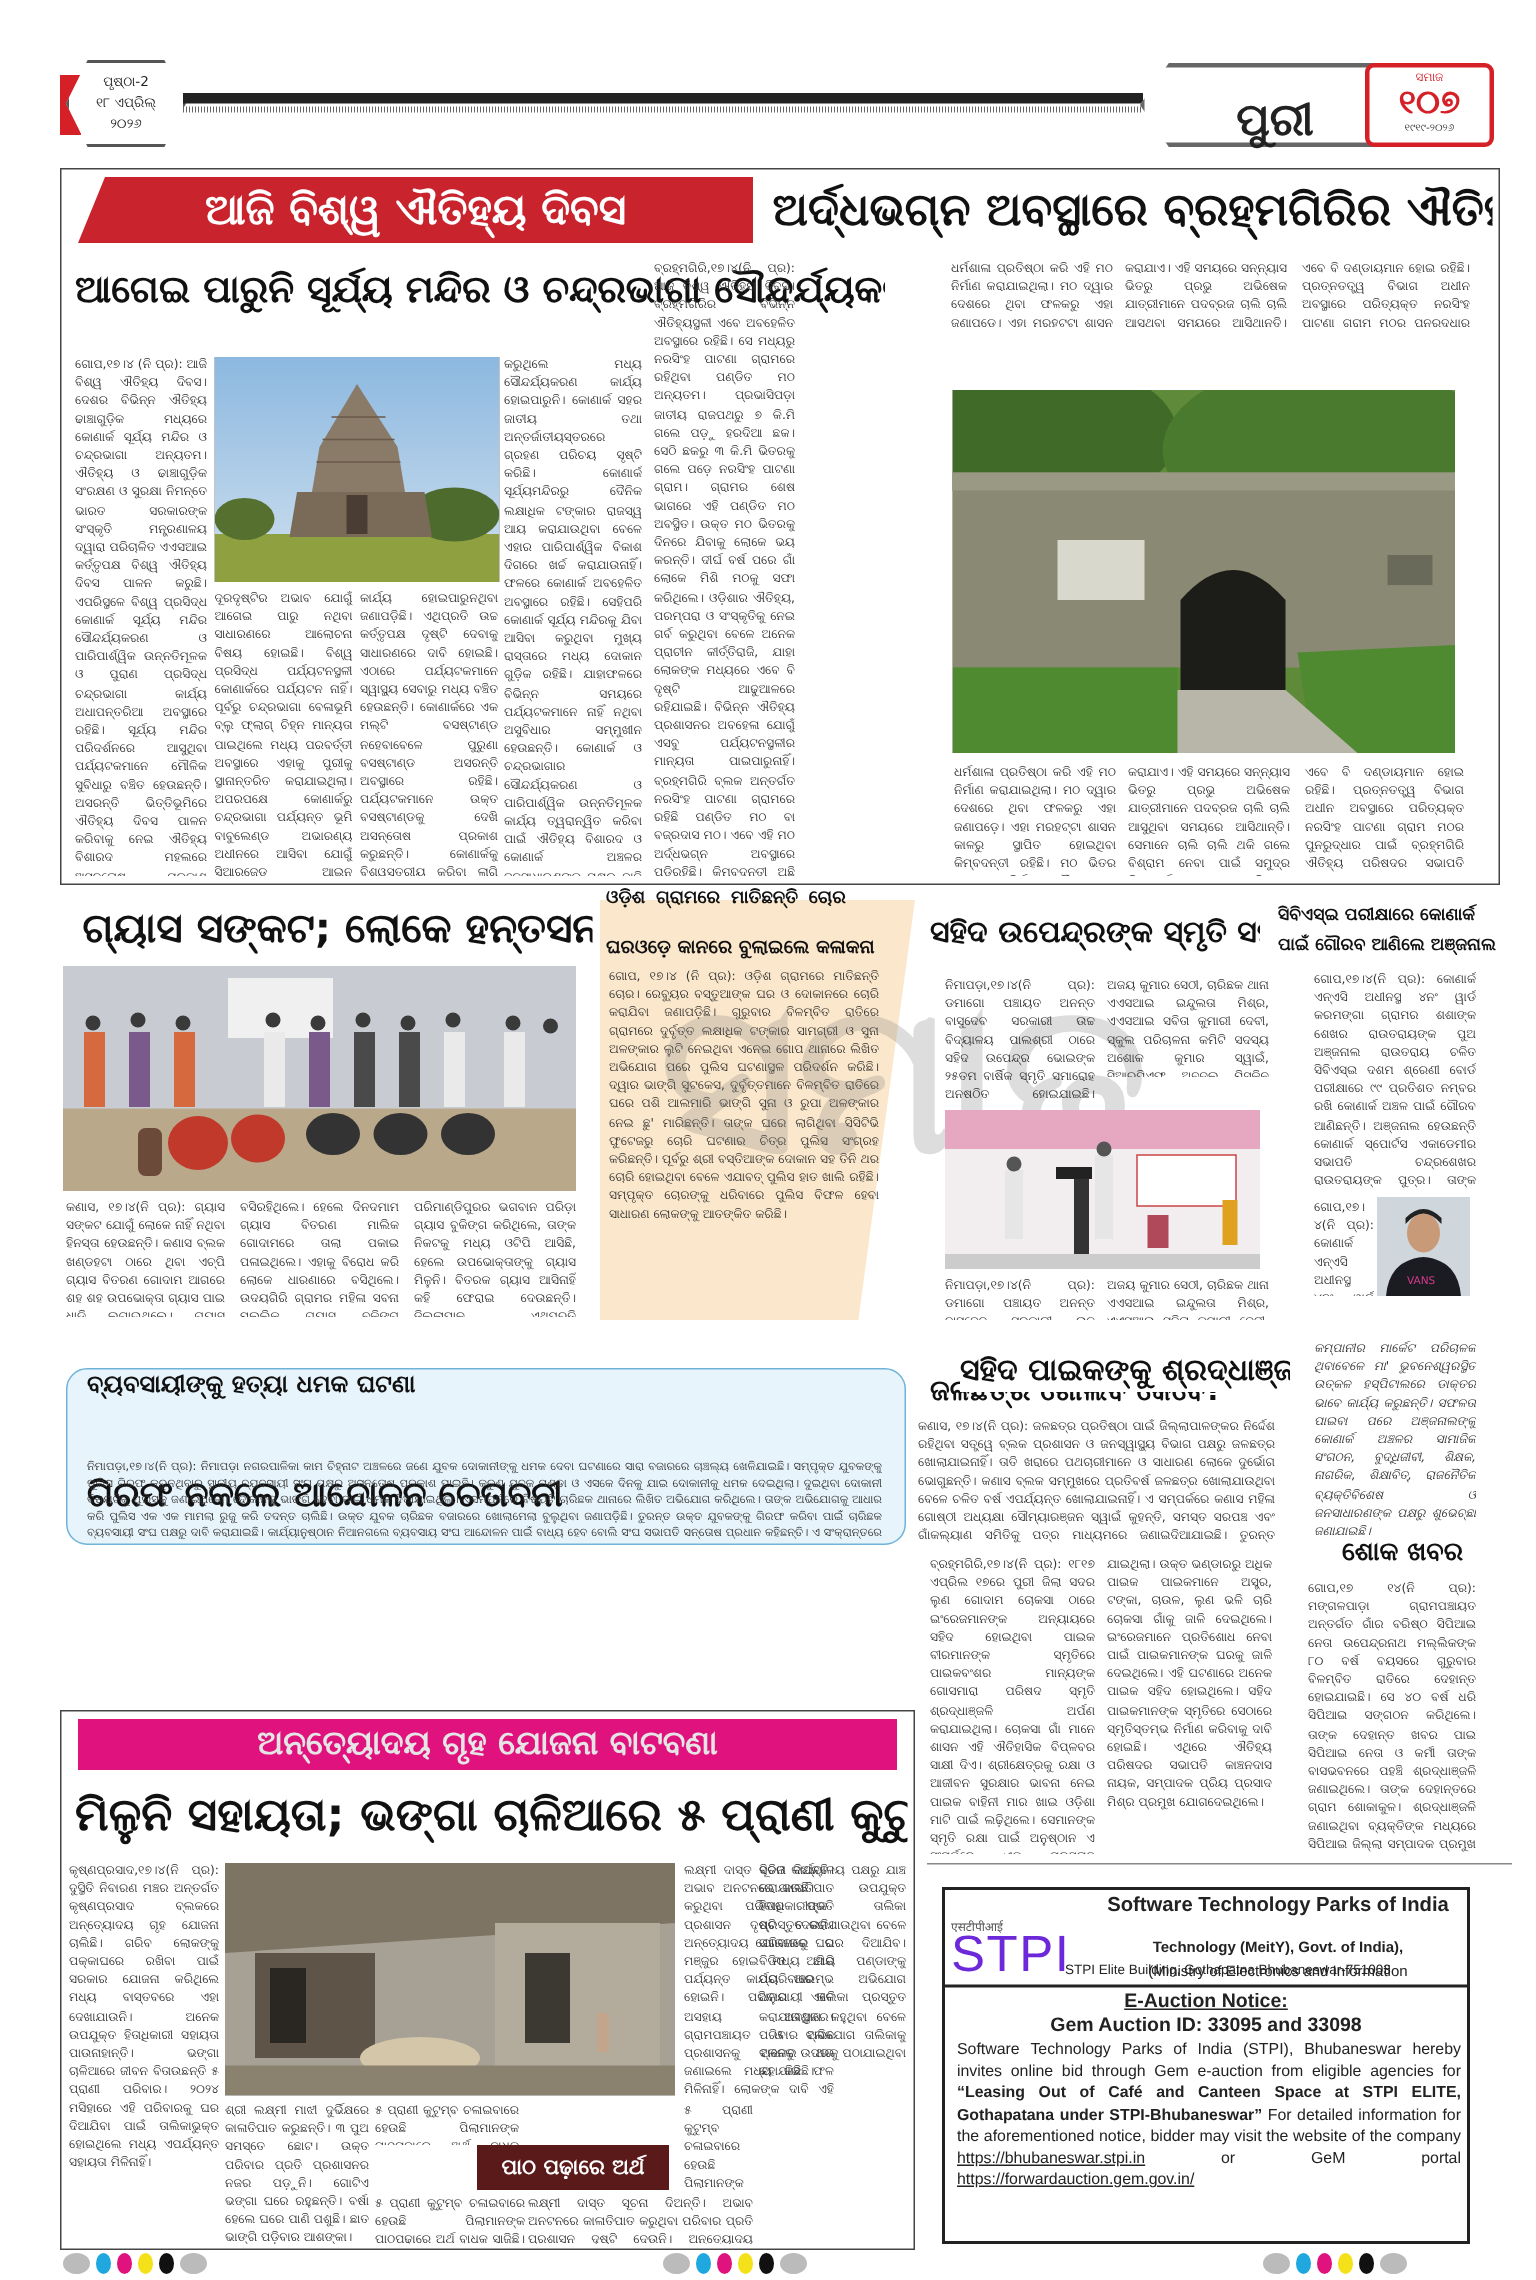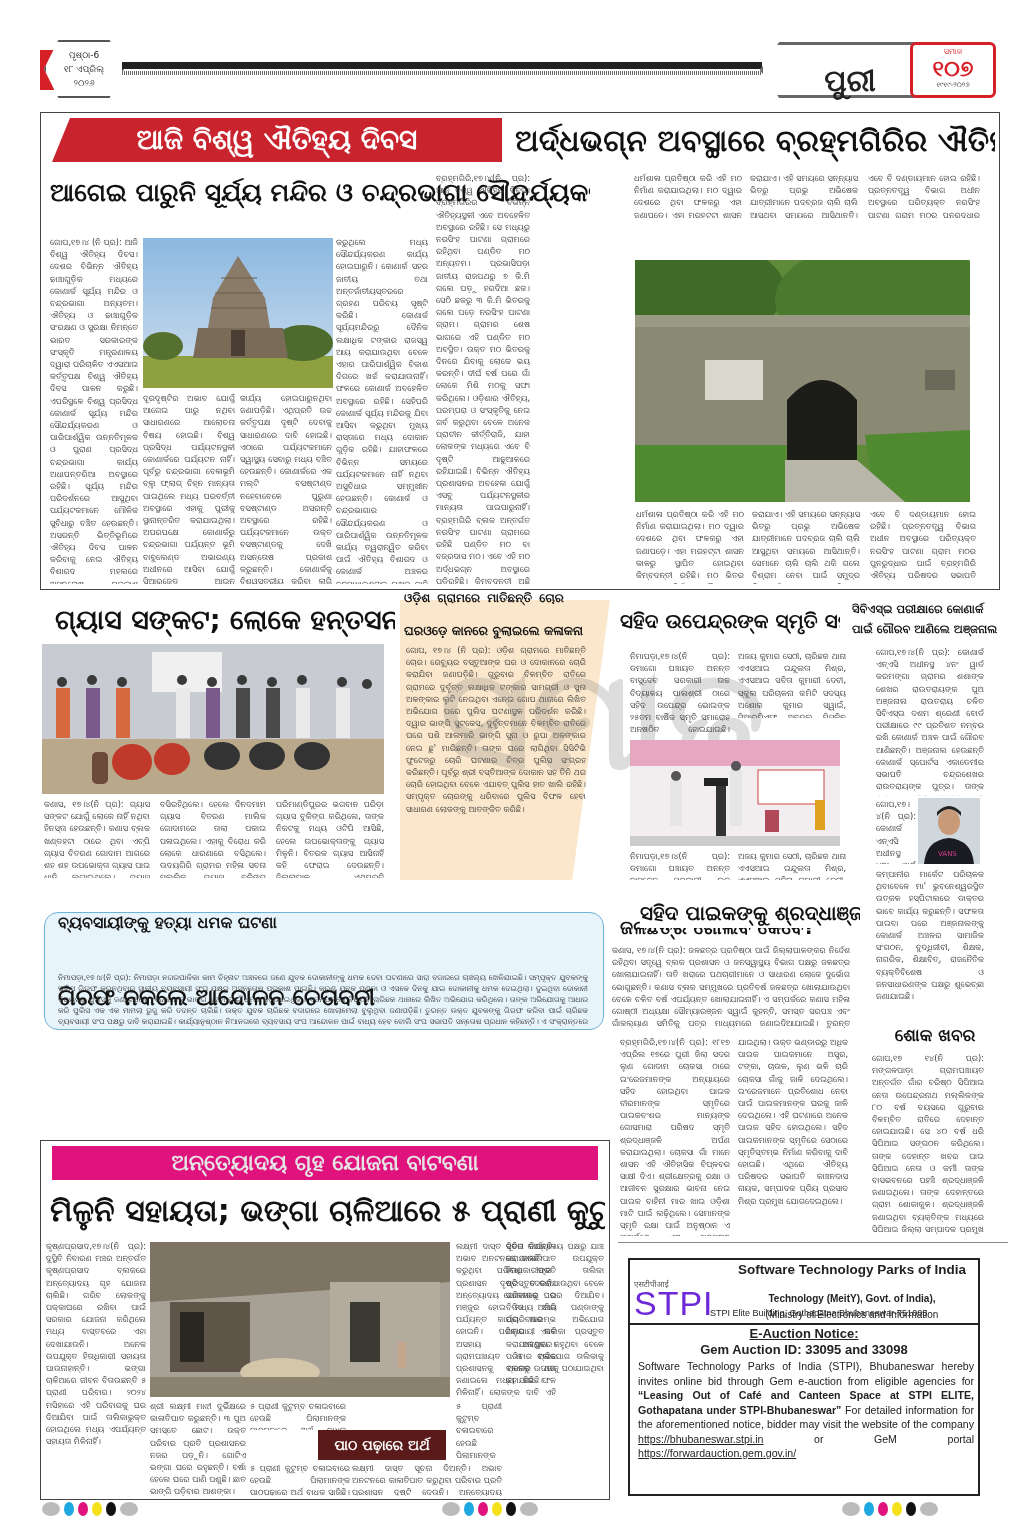--- a/index.html
+++ b/index.html
@@ -31,21 +31,21 @@
   .gdot { width:18px; height:14px; border-radius:50%; background:#bbb; }
   .ad { border: 2px solid #222; background:#fff; font-family: "Liberation Sans", sans-serif; }
   .ad a { color:#222; }
   .wm { left: 440px; top: 640px; width: 260px; height: 160px; font-size: 140px; color: rgba(120,120,120,0.25); font-weight: bold; line-height:160px; text-align:center; }
 </style>
 </head>
 <body>
 
 <div class="abs hdr-redtab-l"></div>
 <div class="abs hdr-badge">
-  <div>ପୃଷ୍ଠା-6</div>
+  <div>ପୃଷ୍ଠା-2</div>
   <div>୧୮ ଏପ୍ରିଲ୍</div>
   <div>୨୦୨୬</div>
 </div>
 <div class="abs hdr-bar"></div>
 <div class="abs hdr-bar2"></div>
 <div class="abs hdr-tab"></div>
 <div class="abs hdr-section">ପୁରୀ</div>
 <div class="abs hdr-logo">
   <div class="ln1">ସମାଜ</div>
   <div class="num">୧୦୭</div>
@@ -201,21 +201,21 @@
 <div class="abs photo" style="left:918px;top:798px;width:62px;height:66px;">
   <svg width="62" height="66" viewBox="0 0 62 66">
     <rect width="62" height="66" fill="#cfd6dc"></rect>
     <ellipse cx="31" cy="24" rx="11" ry="13" fill="#c99a78"></ellipse>
     <path d="M19 18 Q31 4 43 18 L43 14 Q31 2 19 14 Z" fill="#222"></path>
     <path d="M6 66 Q8 42 31 40 Q54 42 56 66 Z" fill="#1b1b22"></path>
     <text x="20" y="58" font-size="7" fill="#d43a8c" font-family="DejaVu Sans, sans-serif">VANS</text>
   </svg>
 </div>
 <div class="abs col-text" style="left:876px;top:798px;width:40px;height:66px;">ଗୋପ,୧୭।୪(ନି ପ୍ର): କୋଣାର୍କ ଏନ୍ଏସି ଅଧୀନସ୍ଥ ୪ନଂ ୱାର୍ଡ କରମଙ୍ଗା ଗ୍ରାମର ଶଶାଙ୍କ ଶେଖର ରାଉତରାୟଙ୍କ ପୁଅ ଅଞ୍ଜନାଲ ରାଉତରାୟ ଚଳିତ ସିବିଏସ୍ଇ ଦଶମ ଶ୍ରେଣୀ ବୋର୍ଡ ପରୀକ୍ଷାରେ ୯୯ ପ୍ରତିଶତ ନମ୍ବର ରଖି କୋଣାର୍କ ଅଞ୍ଚଳ ପାଇଁ ଗୌରବ ଆଣିଛନ୍ତି। ଅଞ୍ଜନାଲ ହେଉଛନ୍ତି କୋଣାର୍କ ସ୍ପୋର୍ଟସ ଏକାଡେମୀର ସଭାପତି ଚନ୍ଦ୍ରଶେଖର ରାଉତରାୟଙ୍କ ପୁତ୍ର। ତାଙ୍କ ବାପା ଶଶାଙ୍କ ଶେଖର ଏକ ଘରୋଇ ଟେଲିଫୋନ</div>
-<div class="abs col-text" style="left:876px;top:868px;width:108px;height:148px;">କମ୍ପାନୀର ମାର୍କେଟ ପରିଚାଳକ ଥିବାବେଳେ ମା' ଭୁବନେଶ୍ୱରସ୍ଥିତ ଉତ୍କଳ ହସ୍ପିଟାଲରେ ଡାକ୍ତର ଭାବେ କାର୍ଯ୍ୟ କରୁଛନ୍ତି। ସଫଳତା ପାଇବା ପରେ ଅଞ୍ଜନାଲଙ୍କୁ କୋଣାର୍କ ଅଞ୍ଚଳର ସାମାଜିକ ସଂଗଠନ, ବୁଦ୍ଧିଜୀବୀ, ଶିକ୍ଷକ, ନାଗରିକ, ଶିକ୍ଷାବିତ୍, ରାଜନୈତିକ ବ୍ୟକ୍ତିବିଶେଷ ଓ ଜନସାଧାରଣଙ୍କ ପକ୍ଷରୁ ଶୁଭେଚ୍ଛା ଜଣାଯାଇଛି।</div>
+<div class="abs col-text" style="left:876px;top:892px;width:108px;height:148px;font-style:italic;">କମ୍ପାନୀର ମାର୍କେଟ ପରିଚାଳକ ଥିବାବେଳେ ମା' ଭୁବନେଶ୍ୱରସ୍ଥିତ ଉତ୍କଳ ହସ୍ପିଟାଲରେ ଡାକ୍ତର ଭାବେ କାର୍ଯ୍ୟ କରୁଛନ୍ତି। ସଫଳତା ପାଇବା ପରେ ଅଞ୍ଜନାଲଙ୍କୁ କୋଣାର୍କ ଅଞ୍ଚଳର ସାମାଜିକ ସଂଗଠନ, ବୁଦ୍ଧିଜୀବୀ, ଶିକ୍ଷକ, ନାଗରିକ, ଶିକ୍ଷାବିତ୍, ରାଜନୈତିକ ବ୍ୟକ୍ତିବିଶେଷ ଓ ଜନସାଧାରଣଙ୍କ ପକ୍ଷରୁ ଶୁଭେଚ୍ଛା ଜଣାଯାଇଛି।</div>
 
 <div class="abs blue-box" style="left:44px;top:912px;width:560px;height:118px;"></div>
 <div class="abs hl" style="left:58px;top:910px;width:300px;font-size:16px;line-height:26px;">ବ୍ୟବସାୟୀଙ୍କୁ ହତ୍ୟା ଧମକ ଘଟଣା</div>
 <div class="abs hl" style="left:58px;top:936px;width:420px;font-size:23px;line-height:32px;margin-top:45px;">ଗିରଫ ନକଲେ ଆନ୍ଦୋଳନ ଚେତାବନୀ</div>
 <div class="abs col-text" style="left:58px;top:972px;width:530px;height:54px;font-size:7.6px;line-height:11px;">ନିମାପଡ଼ା,୧୭।୪(ନି ପ୍ର): ନିମାପଡ଼ା ନଗରପାଳିକା କାମ ଚିହ୍ନାଟ ଅଞ୍ଚଳରେ ଜଣେ ଯୁବକ ଦୋକାନୀଙ୍କୁ ଧମକ ଦେବା ଘଟଣାରେ ସାରା ବଜାରରେ ଚାଞ୍ଚଲ୍ୟ ଖେଳିଯାଇଛି। ସମ୍ପୃକ୍ତ ଯୁବକଙ୍କୁ ପୁଲିସ ଗିରଫ କରୁନଥିବାରୁ ସ୍ଥାନୀୟ ବ୍ୟବସାୟୀ ସଂଘ ପକ୍ଷରୁ ଅସନ୍ତୋଷ ପ୍ରକାଶ ପାଇଛି। କରୁଣ ଯୁବକ ପଣ୍ଡା ଓ ଏସକେ ଦିନକୁ ଯାଇ ଦୋକାନୀକୁ ଧମକ ଦେଇଥିଲା। ଦୁଇଥିବା ଦୋକାନୀ ବିଷୟଟିକୁ ପୁଲିସକୁ ଜଣାଇଥିଲେ। ଦୋକାନକୁ ଭାଙ୍ଗି ଦେବା ପାଇଁ ଧମକ ଦିଆଯାଇଥିଲା। ଏସମ୍ପର୍କରେ ବିଷୟଟି ଚାରିଛକ ଥାନାରେ ଲିଖିତ ଅଭିଯୋଗ କରିଥିଲେ। ତାଙ୍କ ଅଭିଯୋଗକୁ ଆଧାର କରି ପୁଲିସ ଏକ ଏକ ମାମଲା ରୁଜୁ କରି ତଦନ୍ତ ଚାଲିଛି। ଉକ୍ତ ଯୁବକ ଚାରିଛକ ବଜାରରେ ଖୋଲାମେଲା ବୁଲୁଥିବା ଜଣାପଡ଼ିଛି। ତୁରନ୍ତ ଉକ୍ତ ଯୁବକଙ୍କୁ ଗିରଫ କରିବା ପାଇଁ ଚାରିଛକ ବ୍ୟବସାୟୀ ସଂଘ ପକ୍ଷରୁ ଦାବି କରାଯାଇଛି। କାର୍ଯ୍ୟାନୁଷ୍ଠାନ ନିଆନଗଲେ ବ୍ୟବସାୟ ସଂଘ ଆନ୍ଦୋଳନ ପାଇଁ ବାଧ୍ୟ ହେବ ବୋଲି ସଂଘ ସଭାପତି ସନ୍ତୋଷ ପ୍ରଧାନ କହିଛନ୍ତି। ଏ ସଂକ୍ରାନ୍ତରେ ଚାରିଛକ ଥାନା ଆଇଆଇସି ଶୋଭରାଜ ପ୍ରିୟଦର୍ଶୀ ମାନ୍ତି କୁହନ୍ତି, ଅଭିଯୋଗକ୍ରମେ ମାମଲା ରୁଜୁ କରାଯାଇଛି। ଅଭିଯୁକ୍ତ ଫେରାର ରହିଛି।</div>
 
 <div class="abs hl" style="left:620px;top:912px;width:220px;font-size:19px;line-height:30px;">ଜଳଛତ୍ର ଖୋଲିବ କେବେ?</div>
 <div class="abs col-text" style="left:612px;top:944px;width:238px;height:86px;">କଣାସ, ୧୭।୪(ନି ପ୍ର): ଜଳଛତ୍ର ପ୍ରତିଷ୍ଠା ପାଇଁ ଜିଲ୍ଲାପାଳଙ୍କର ନିର୍ଦ୍ଦେଶ ରହିଥିବା ସତ୍ତ୍ୱେ ବ୍ଲକ ପ୍ରଶାସନ ଓ ଜନସ୍ୱାସ୍ଥ୍ୟ ବିଭାଗ ପକ୍ଷରୁ ଜଳଛତ୍ର ଖୋଲାଯାଇନାହିଁ। ତାତି ଖରାରେ ପଥଚାରୀମାନେ ଓ ସାଧାରଣ ଲୋକେ ଦୁର୍ଭୋଗ ଭୋଗୁଛନ୍ତି। କଣାସ ବ୍ଲକ ସମ୍ମୁଖରେ ପ୍ରତିବର୍ଷ ଜଳଛତ୍ର ଖୋଲାଯାଉଥିବା ବେଳେ ଚଳିତ ବର୍ଷ ଏପର୍ଯ୍ୟନ୍ତ ଖୋଲାଯାଇନାହିଁ। ଏ ସମ୍ପର୍କରେ କଣାସ ମହିଳା ଗୋଷ୍ଠୀ ଅଧ୍ୟକ୍ଷା ସୌମ୍ୟାରଞ୍ଜନ ସ୍ୱାଇଁ କୁହନ୍ତି, ସମସ୍ତ ସରପଞ୍ଚ ଏବଂ ଗାଁକଲ୍ୟାଣ ସମିତିକୁ ପତ୍ର ମାଧ୍ୟମରେ ଜଣାଇଦିଆଯାଇଛି। ତୁରନ୍ତ ଟାଙ୍କର ଯୋଗେ ପାନୀୟଜଳ ଯୋଗାଣ ସହିତ ଜଳଛତ୍ର ଖୋଲାଯିବ।</div>
 
 <div class="abs hl" style="left:640px;top:898px;width:220px;font-size:20px;line-height:30px;background:#fff;">ସହିଦ ପାଇକଙ୍କୁ ଶ୍ରଦ୍ଧାଞ୍ଜଳି</div>

